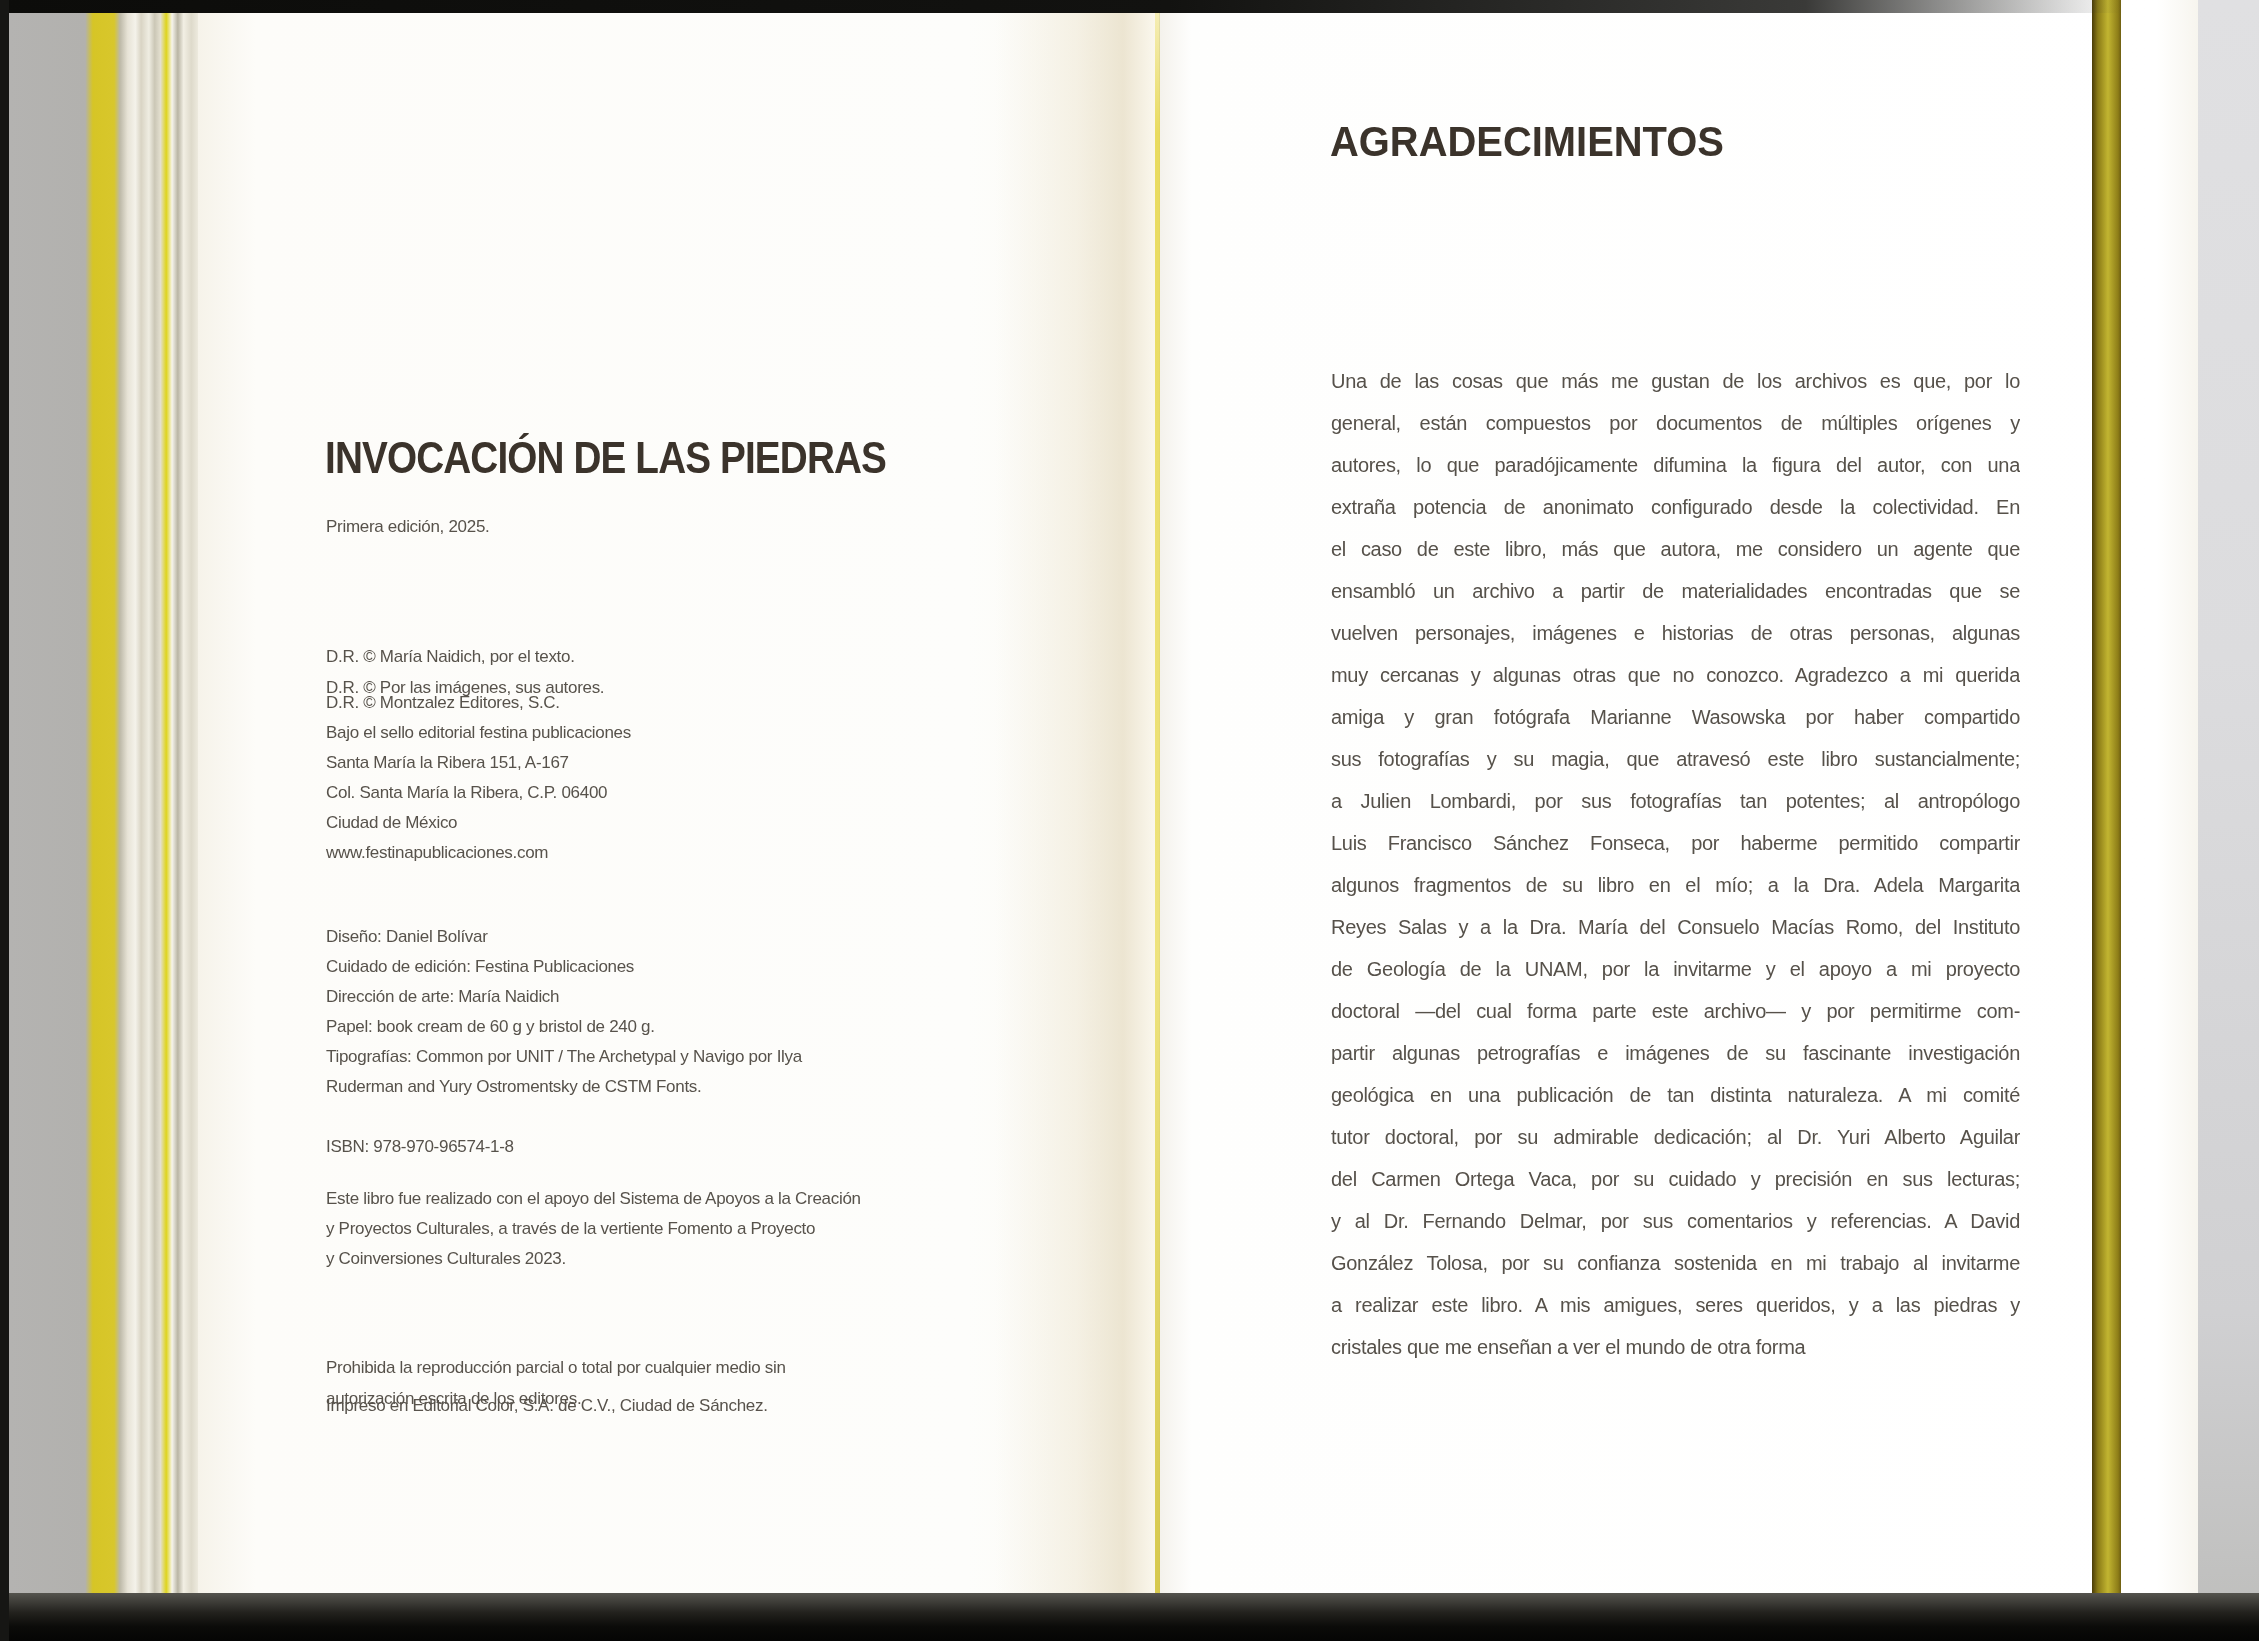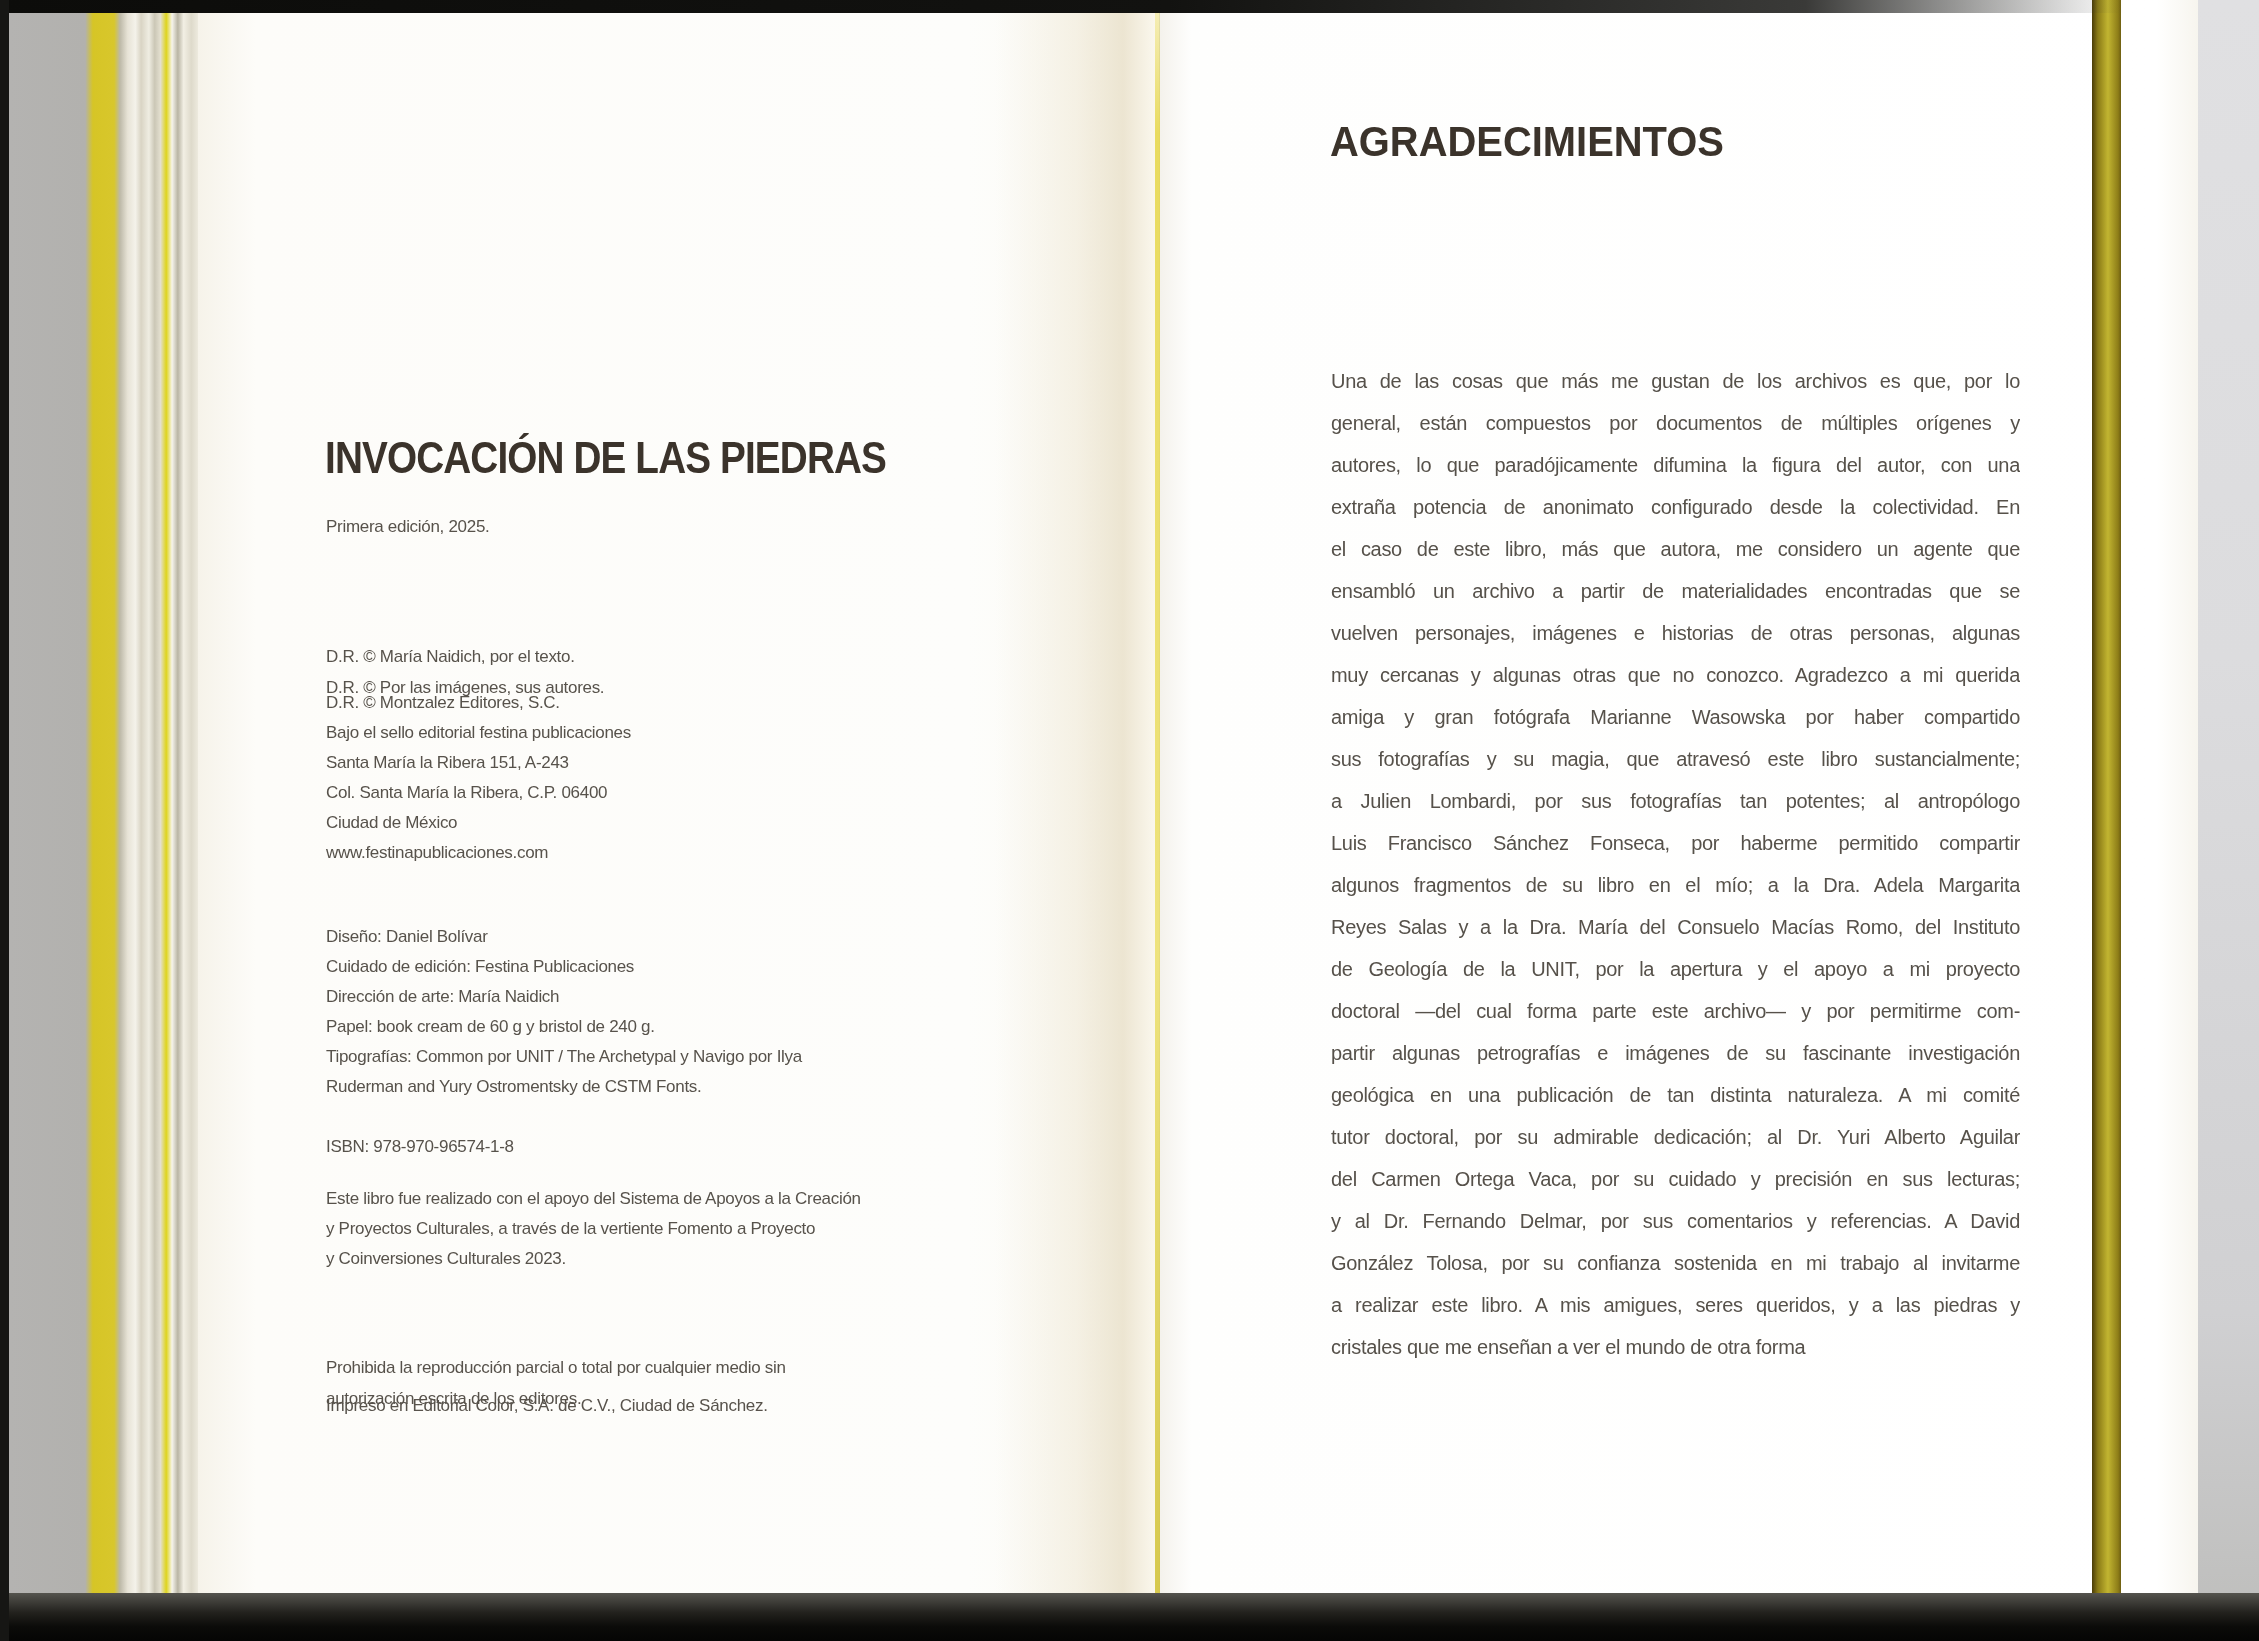--- a/index.html
+++ b/index.html
@@ -74,21 +74,21 @@
     </div>
 
     <div class="block t-body lh32" style="left:128px; top:589px;margin-top:44px;">
       <p>D.R. © María Naidich, por el texto.</p>
       <p>D.R. © Por las imágenes, sus autores.</p>
     </div>
 
     <div class="block t-body" style="left:128px; top:680px;">
       <p>D.R. © Montzalez Editores, S.C.</p>
       <p>Bajo el sello editorial festina publicaciones</p>
-      <p>Santa María la Ribera 151, A-243</p>
+      <p>Santa María la Ribera 151, A-167</p>
       <p>Col. Santa María la Ribera, C.P. 06400</p>
       <p>Ciudad de México</p>
       <p>www.festinapublicaciones.com</p>
     </div>
 
     <div class="block t-body" style="left:128px; top:914px;">
       <p>Diseño: Daniel Bolívar</p>
       <p>Cuidado de edición: Festina Publicaciones</p>
       <p>Dirección de arte: María Naidich</p>
       <p>Papel: book cream de 60 g y bristol de 240 g.</p>
@@ -129,21 +129,21 @@
       <div class="jline">el caso de este libro, más que autora, me considero un agente que</div>
       <div class="jline">ensambló un archivo a partir de materialidades encontradas que se</div>
       <div class="jline">vuelven personajes, imágenes e historias de otras personas, algunas</div>
       <div class="jline">muy cercanas y algunas otras que no conozco. Agradezco a mi querida</div>
       <div class="jline">amiga y gran fotógrafa Marianne Wasowska por haber compartido</div>
       <div class="jline">sus fotografías y su magia, que atravesó este libro sustancialmente;</div>
       <div class="jline">a Julien Lombardi, por sus fotografías tan potentes; al antropólogo</div>
       <div class="jline">Luis Francisco Sánchez Fonseca, por haberme permitido compartir</div>
       <div class="jline">algunos fragmentos de su libro en el mío; a la Dra. Adela Margarita</div>
       <div class="jline">Reyes Salas y a la Dra. María del Consuelo Macías Romo, del Instituto</div>
-      <div class="jline">de Geología de la UNIT, por la apertura y el apoyo a mi proyecto</div>
+      <div class="jline">de Geología de la UNAM, por la invitarme y el apoyo a mi proyecto</div>
       <div class="jline">doctoral —del cual forma parte este archivo— y por permitirme com-</div>
       <div class="jline">partir algunas petrografías e imágenes de su fascinante investigación</div>
       <div class="jline">geológica en una publicación de tan distinta naturaleza. A mi comité</div>
       <div class="jline">tutor doctoral, por su admirable dedicación; al Dr. Yuri Alberto Aguilar</div>
       <div class="jline">del Carmen Ortega Vaca, por su cuidado y precisión en sus lecturas;</div>
       <div class="jline">y al Dr. Fernando Delmar, por sus comentarios y referencias. A David</div>
       <div class="jline">González Tolosa, por su confianza sostenida en mi trabajo al invitarme</div>
       <div class="jline">a realizar este libro. A mis amigues, seres queridos, y a las piedras y</div>
       <div class="jline last">cristales que me enseñan a ver el mundo de otra forma</div>
     </div>

